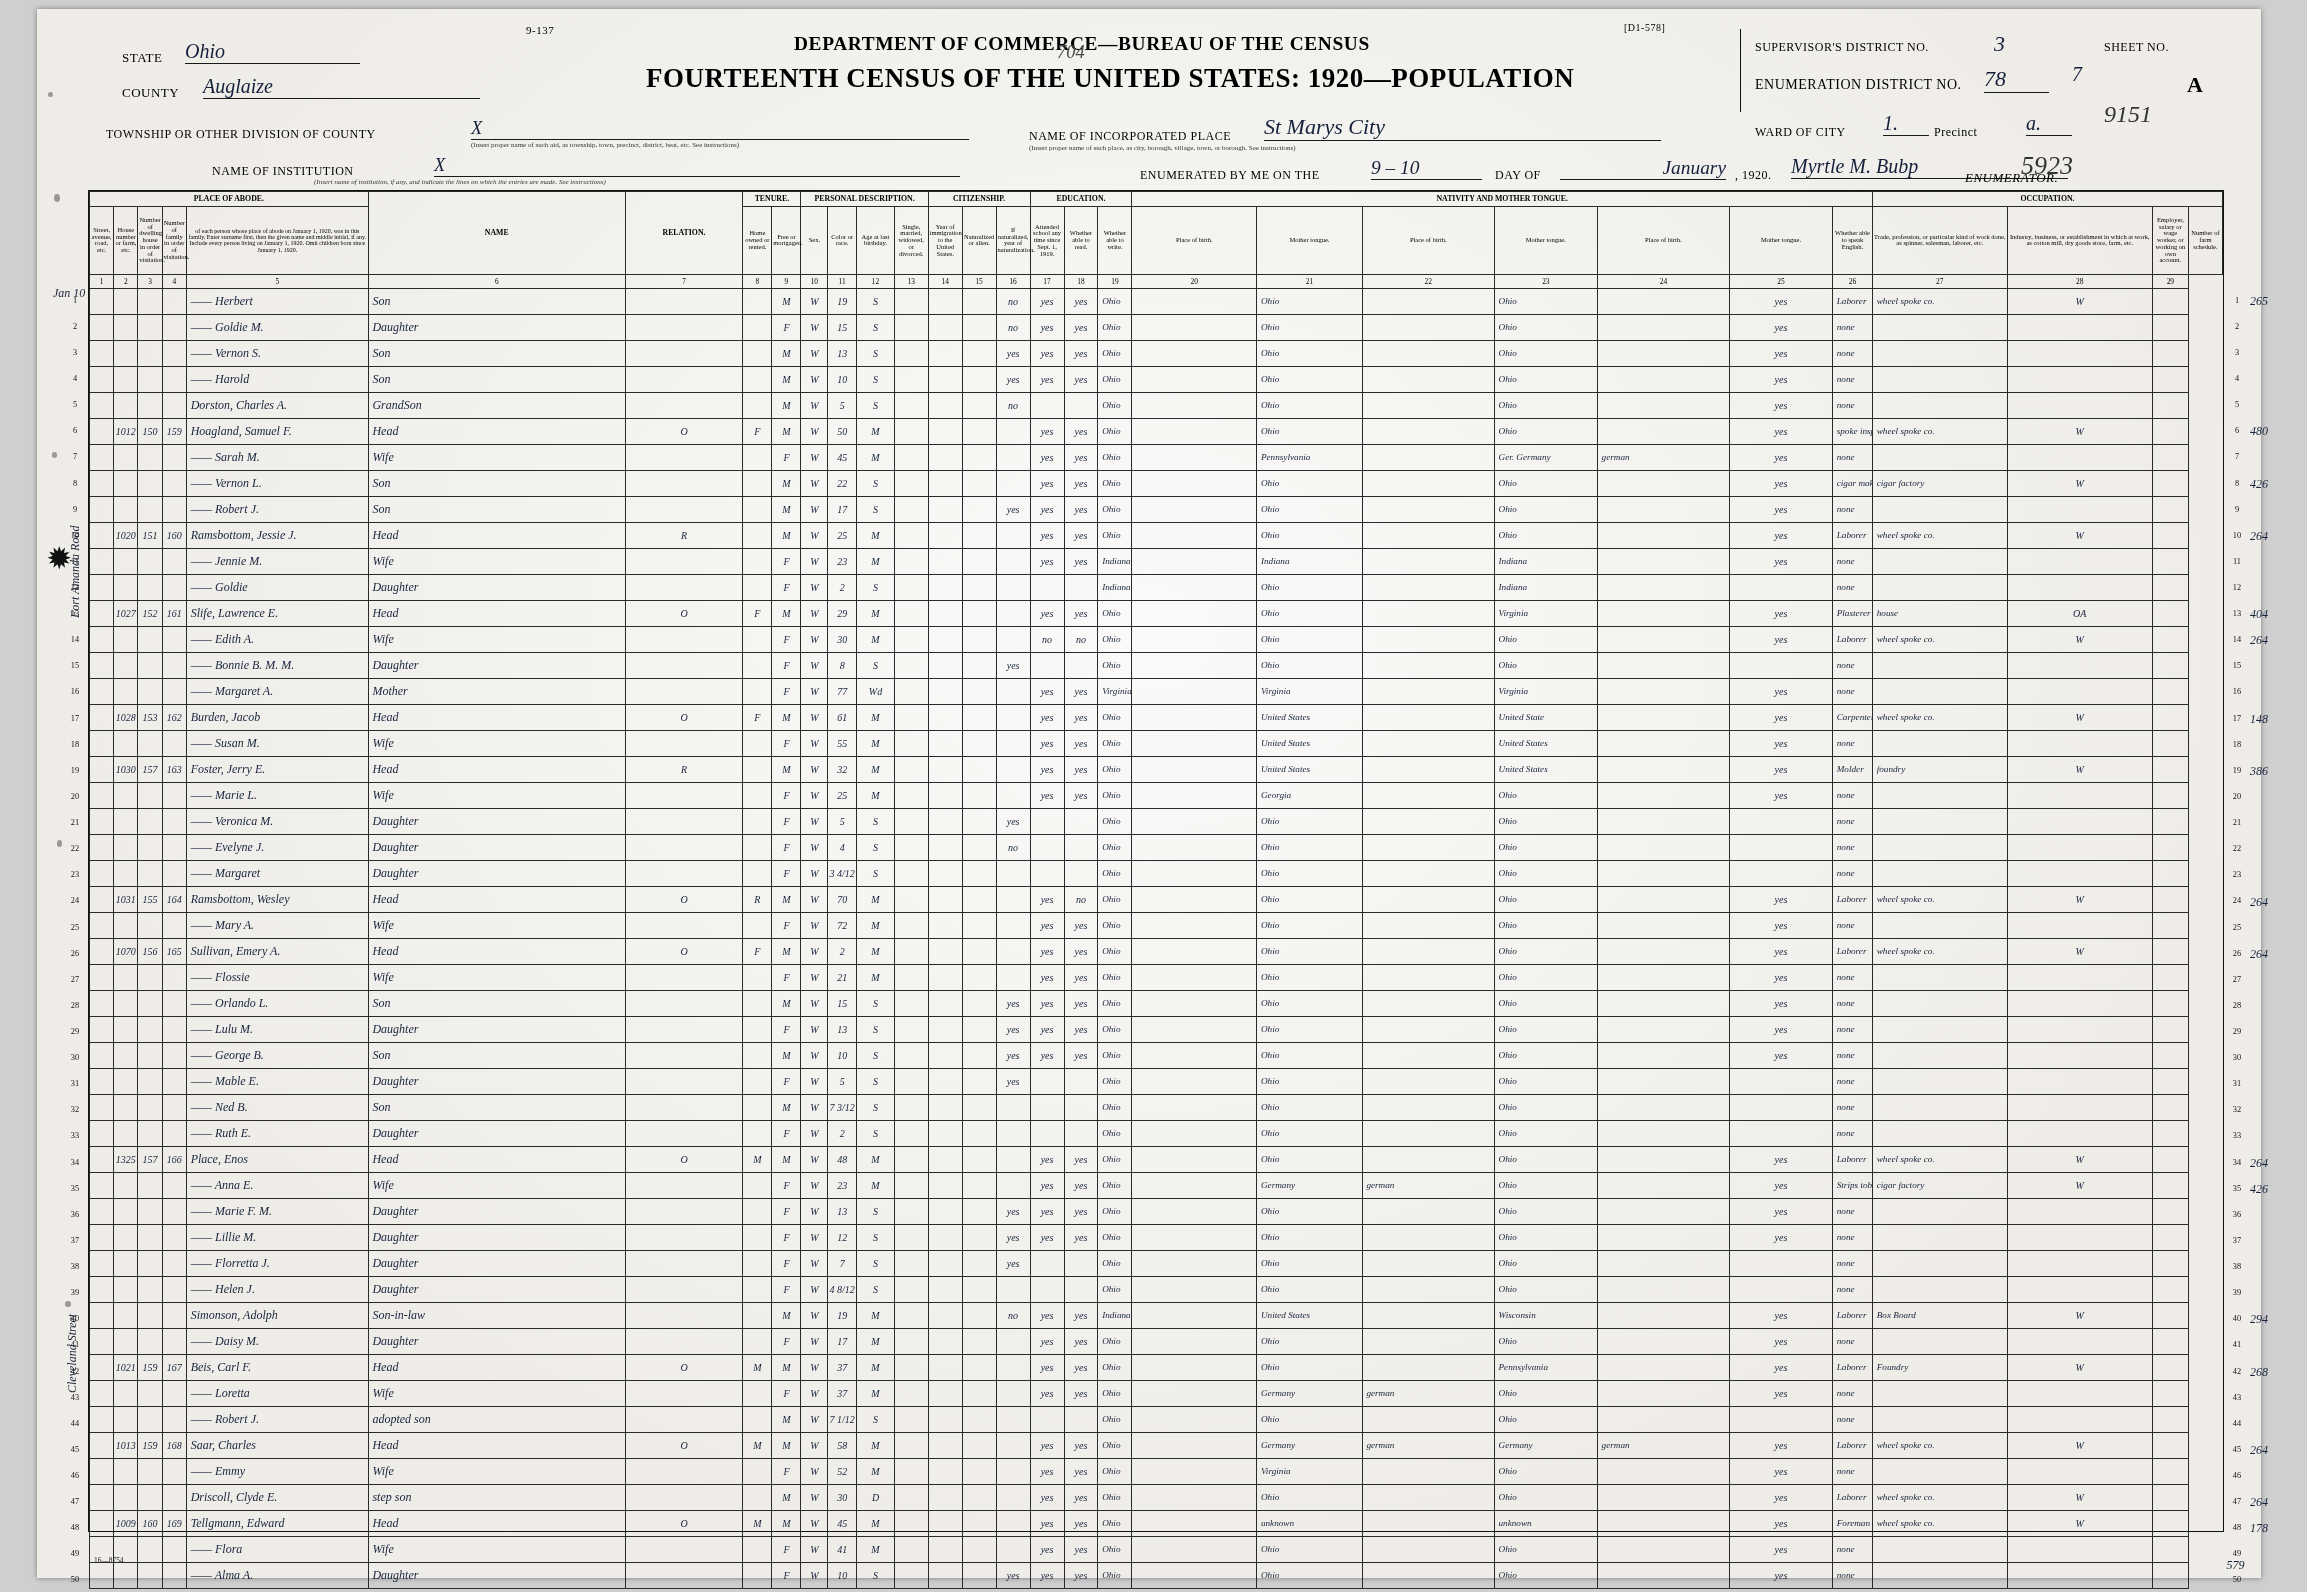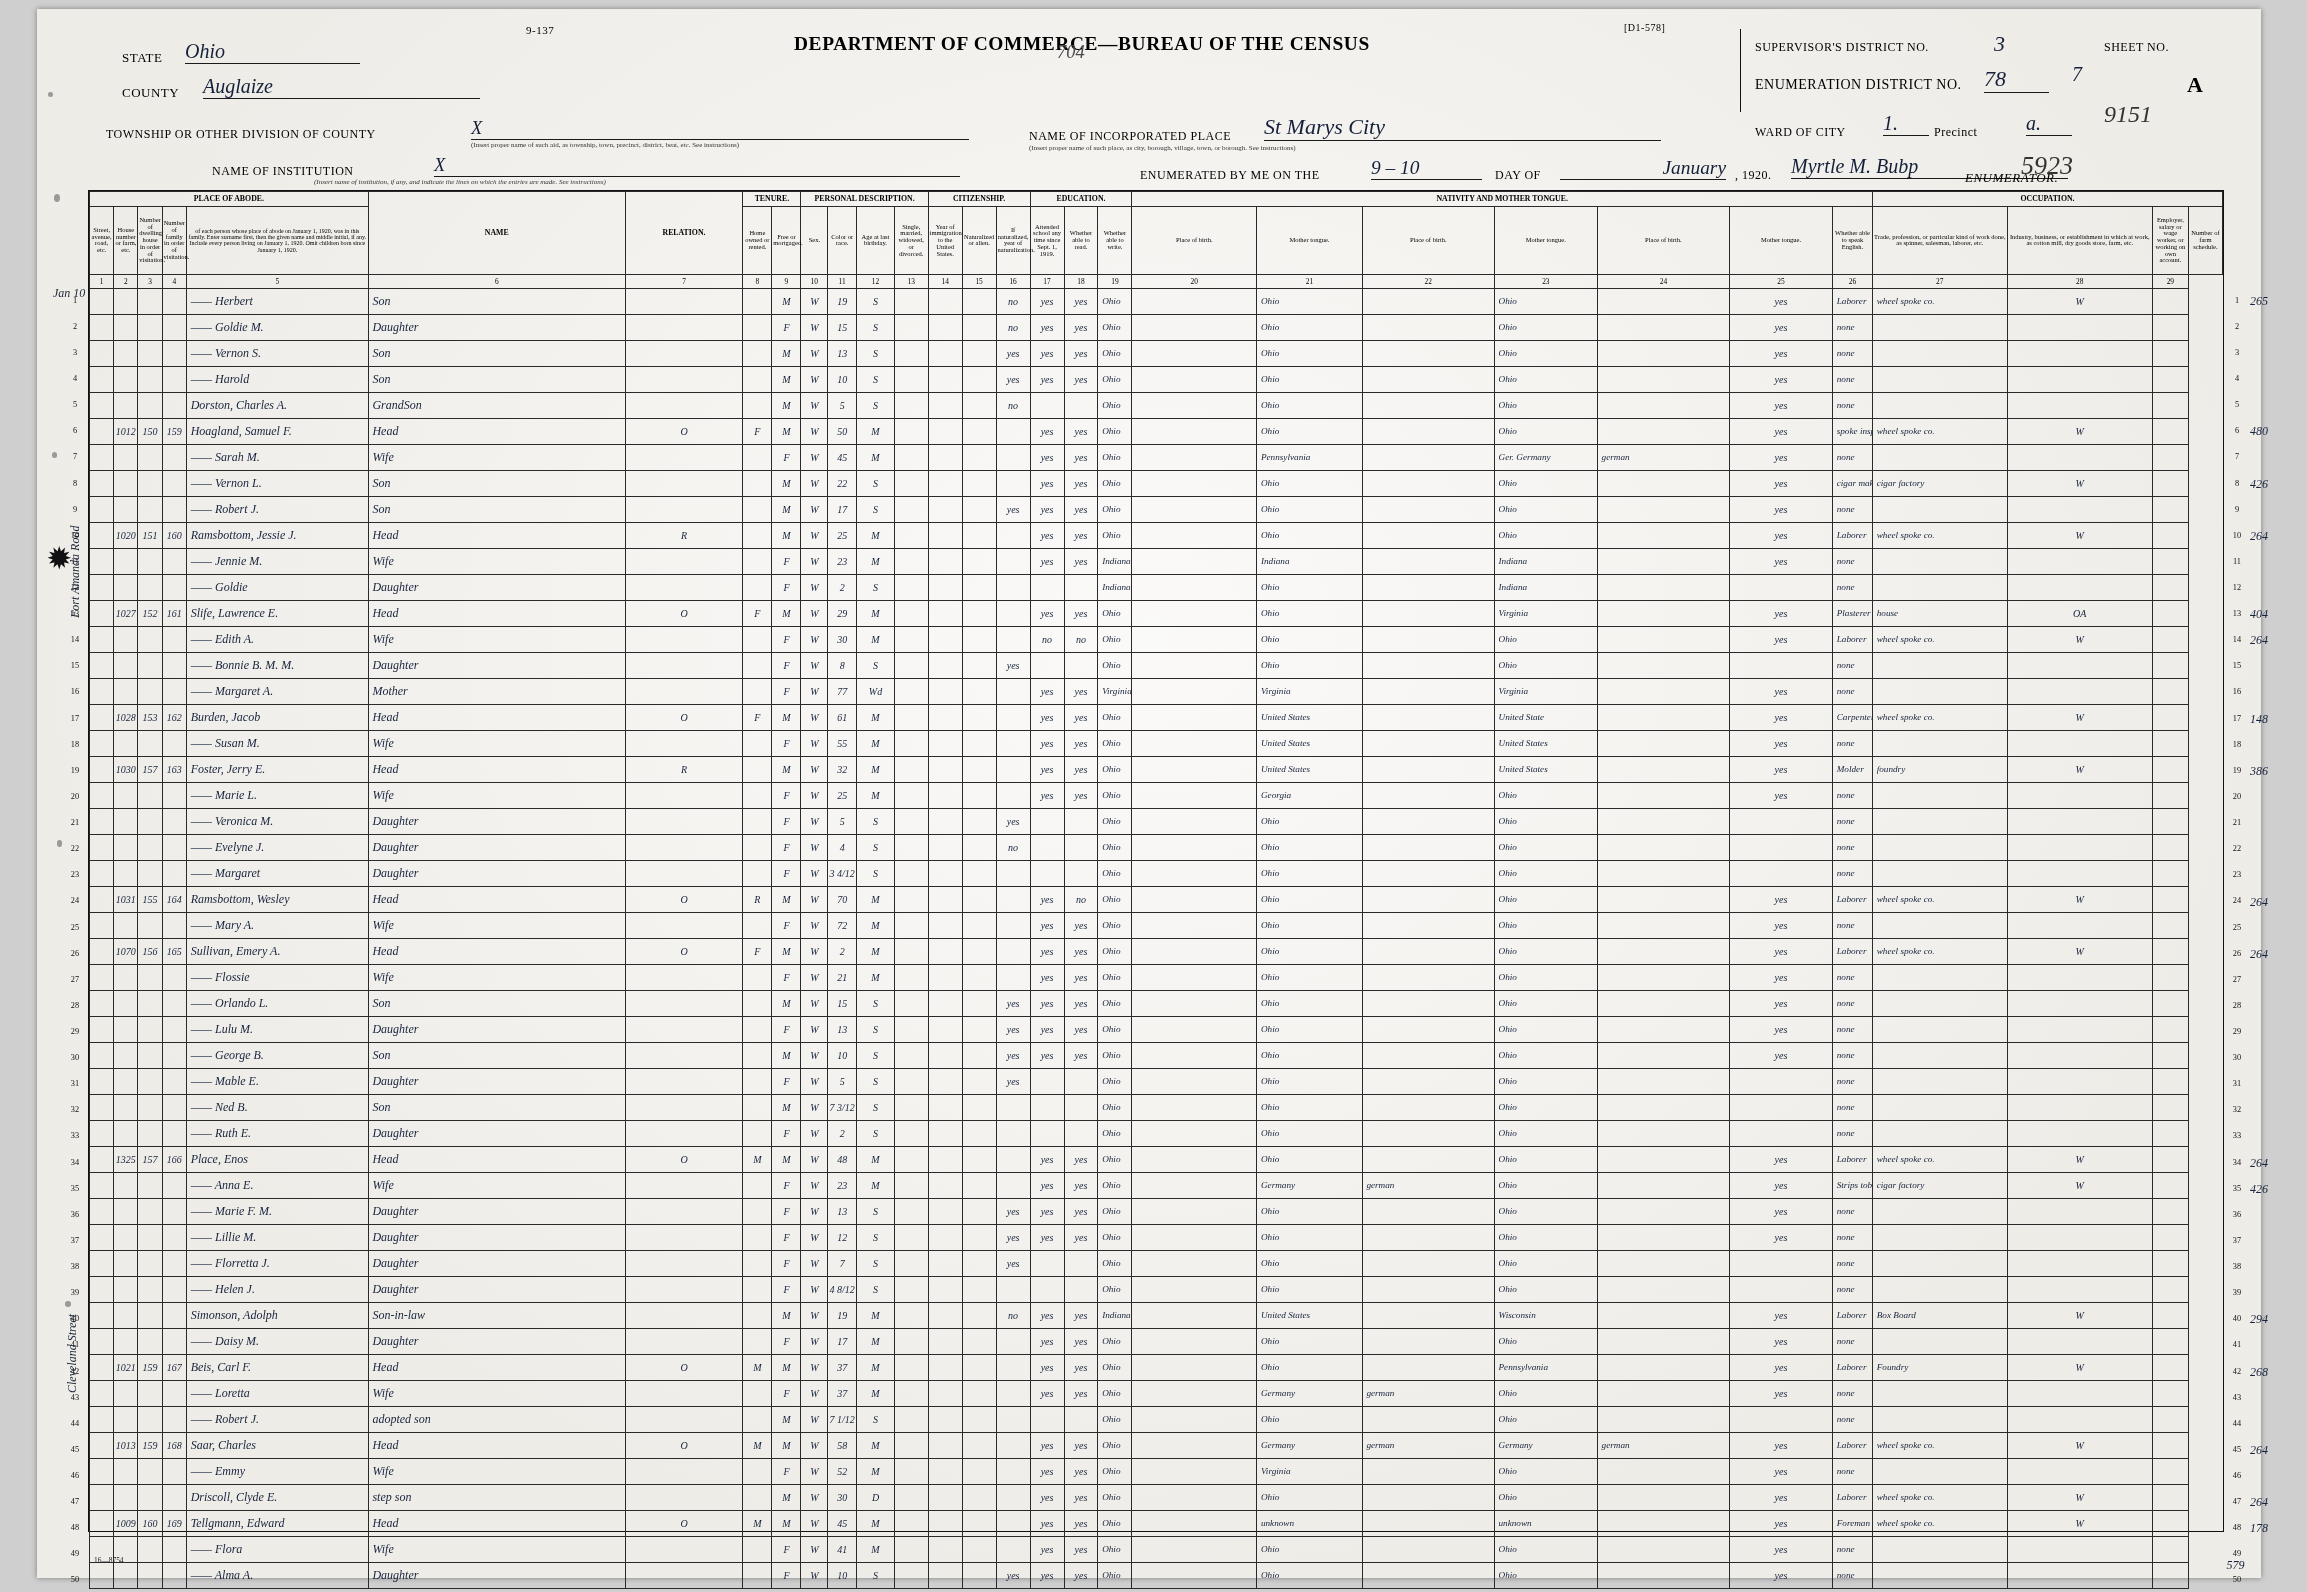--- a/index.html
+++ b/index.html
@@ -48,20 +48,21 @@
 
 <div class="page">
   <div class="sheet">
 
     <div class="hdr">
 
       <div class="t lbl" style="left:489px;top:14.8px;font-size:11px;">9-137</div>
       <div class="t lbl" style="left:1587px;top:13px;font-size:10px;">[D1-578]</div>
 
       <div class="t title-main" style="left:757px;top:24px;">DEPARTMENT OF COMMERCE—BUREAU OF THE CENSUS</div>
+      <div class="t title-big" style="left:609px;top:54px;">FOURTEENTH CENSUS OF THE UNITED STATES: 1920—POPULATION</div>
       <div class="t hand" style="left:1020px;top:33px;font-size:18.5px;color:#4b4b4b;">704</div>
 
       <div class="t lbl" style="left:85px;top:41px;font-size:13px;">STATE</div>
       <div class="t hand ul" style="left:148px;top:31px;font-size:20px;width:175px;">Ohio</div>
 
       <div class="t lbl" style="left:85px;top:76px;font-size:13px;">COUNTY</div>
       <div class="t hand ul" style="left:166px;top:66px;font-size:20px;width:277px;">Auglaize</div>
 
       <div class="t lbl" style="left:69px;top:118px;font-size:12px;">TOWNSHIP OR OTHER DIVISION OF COUNTY</div>
       <div class="t hand ul" style="left:434px;top:109px;font-size:18.5px;width:498px;">X</div>

